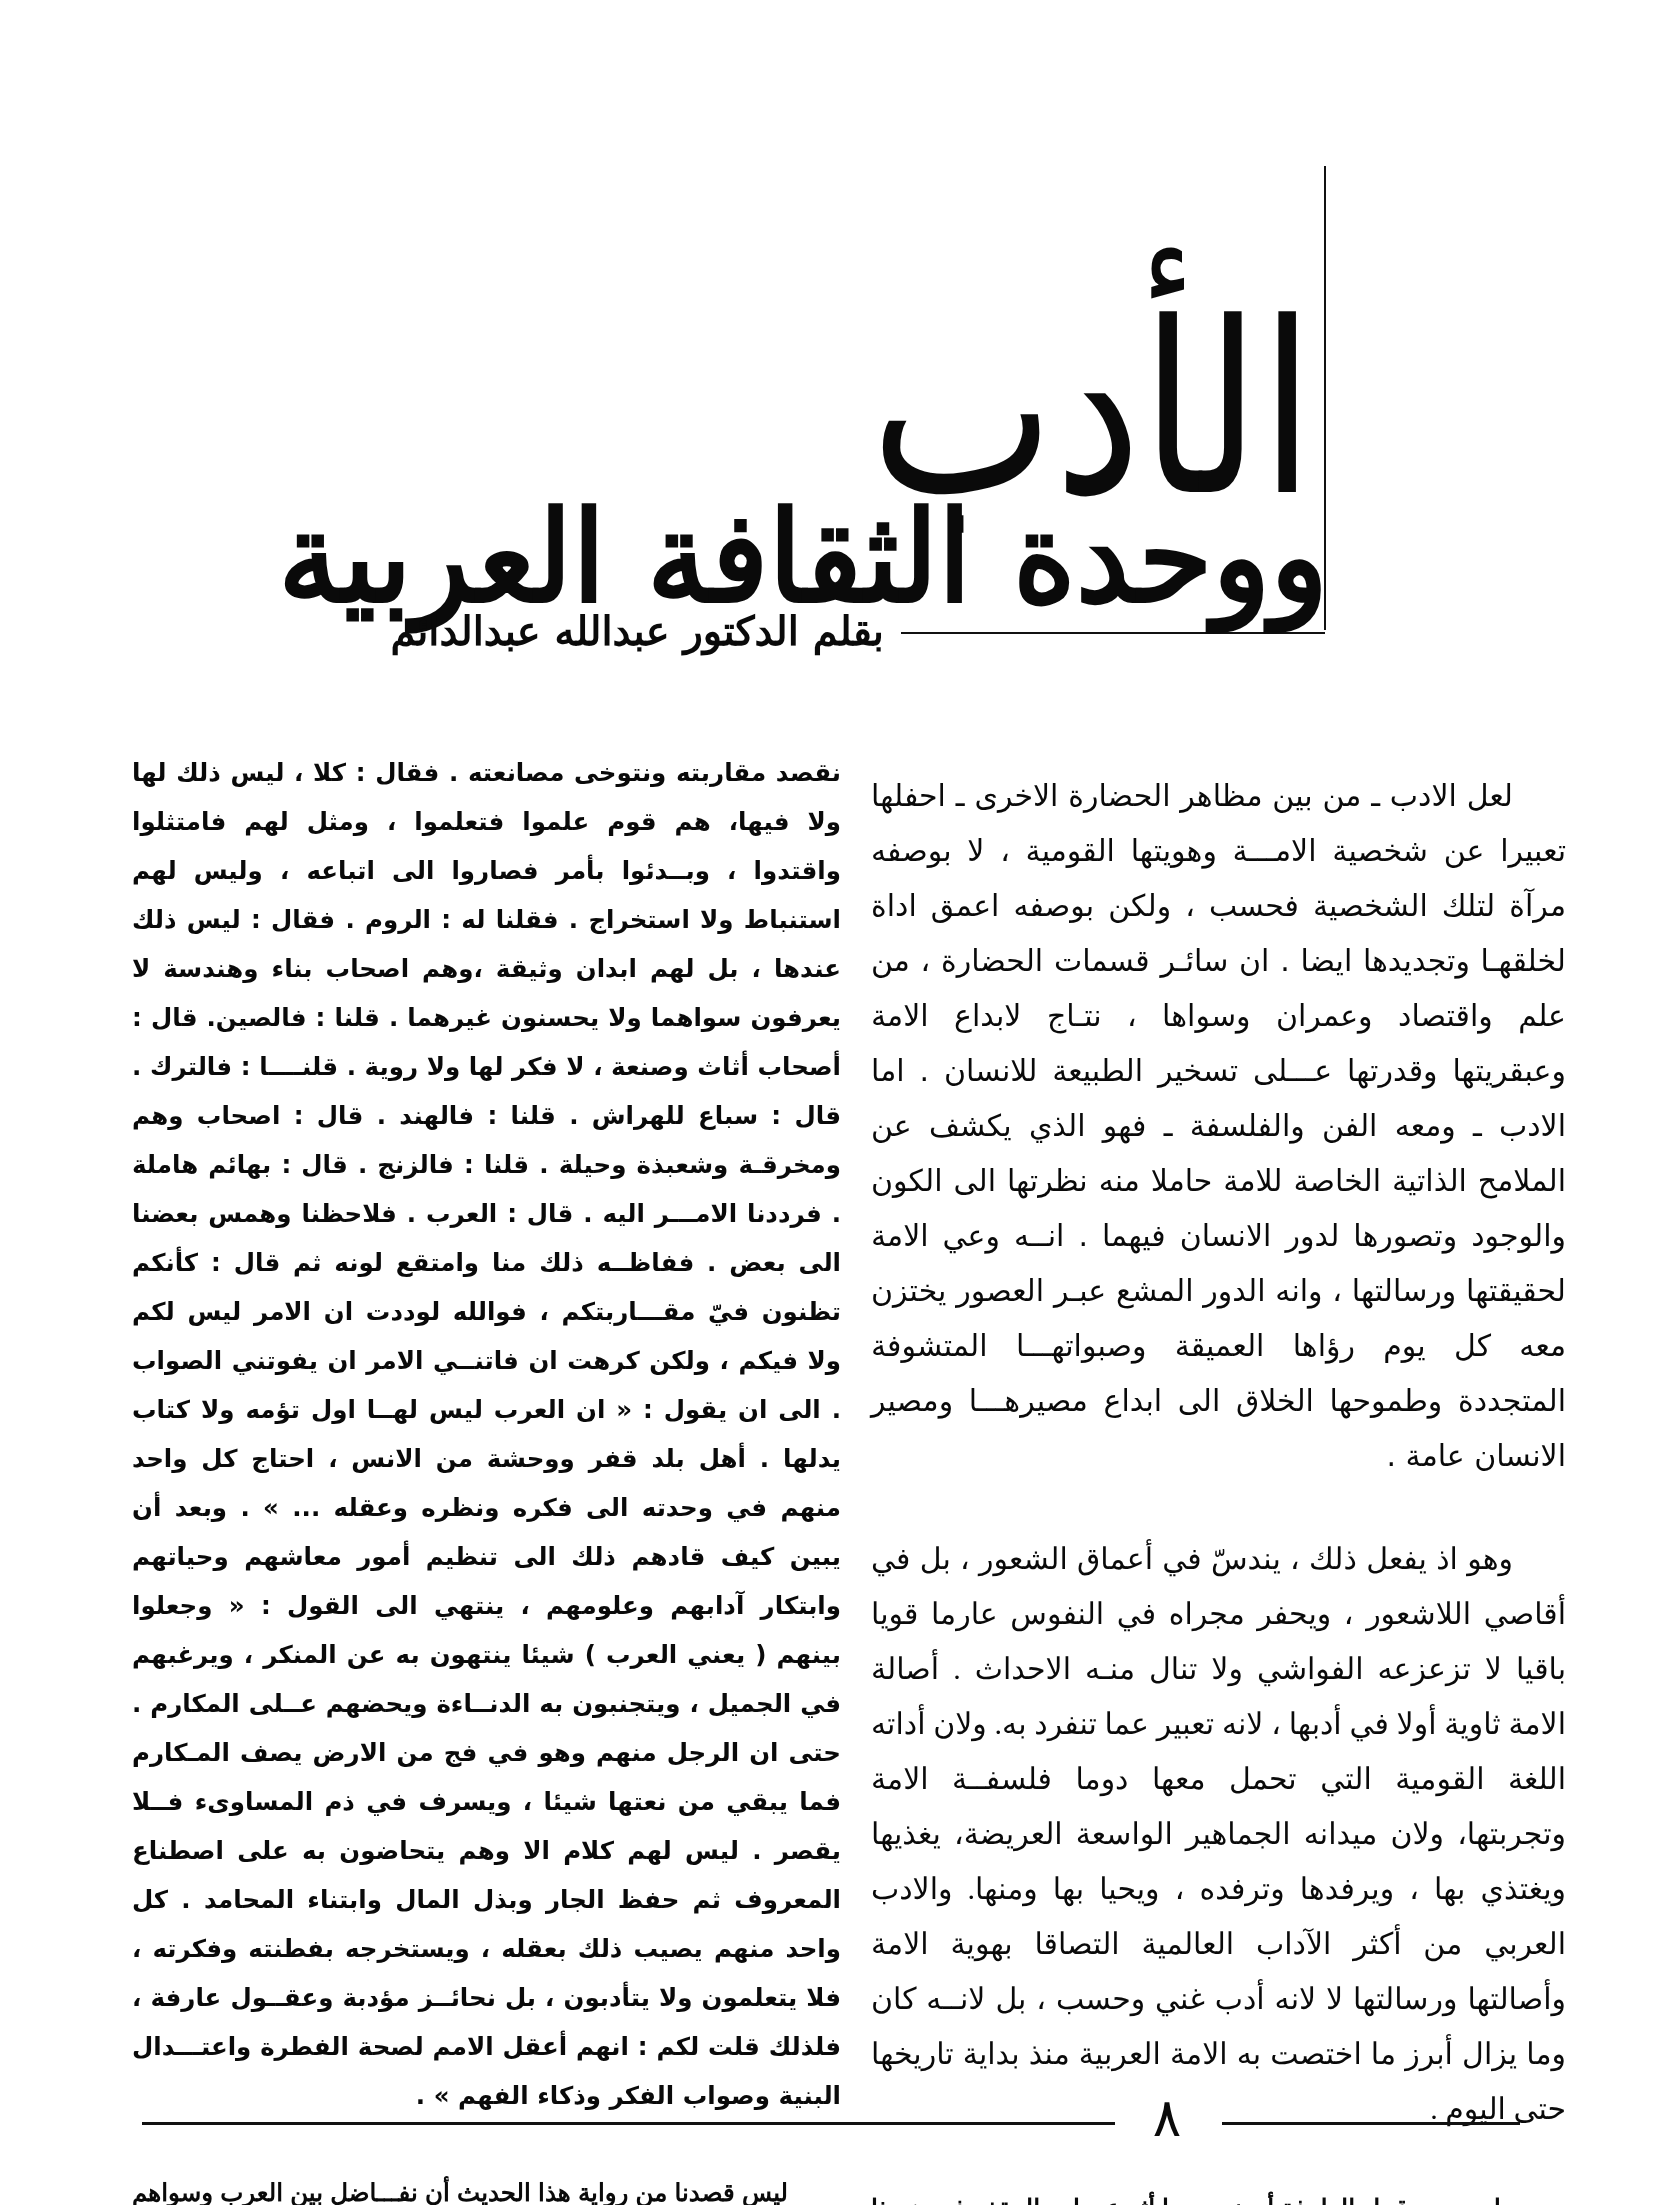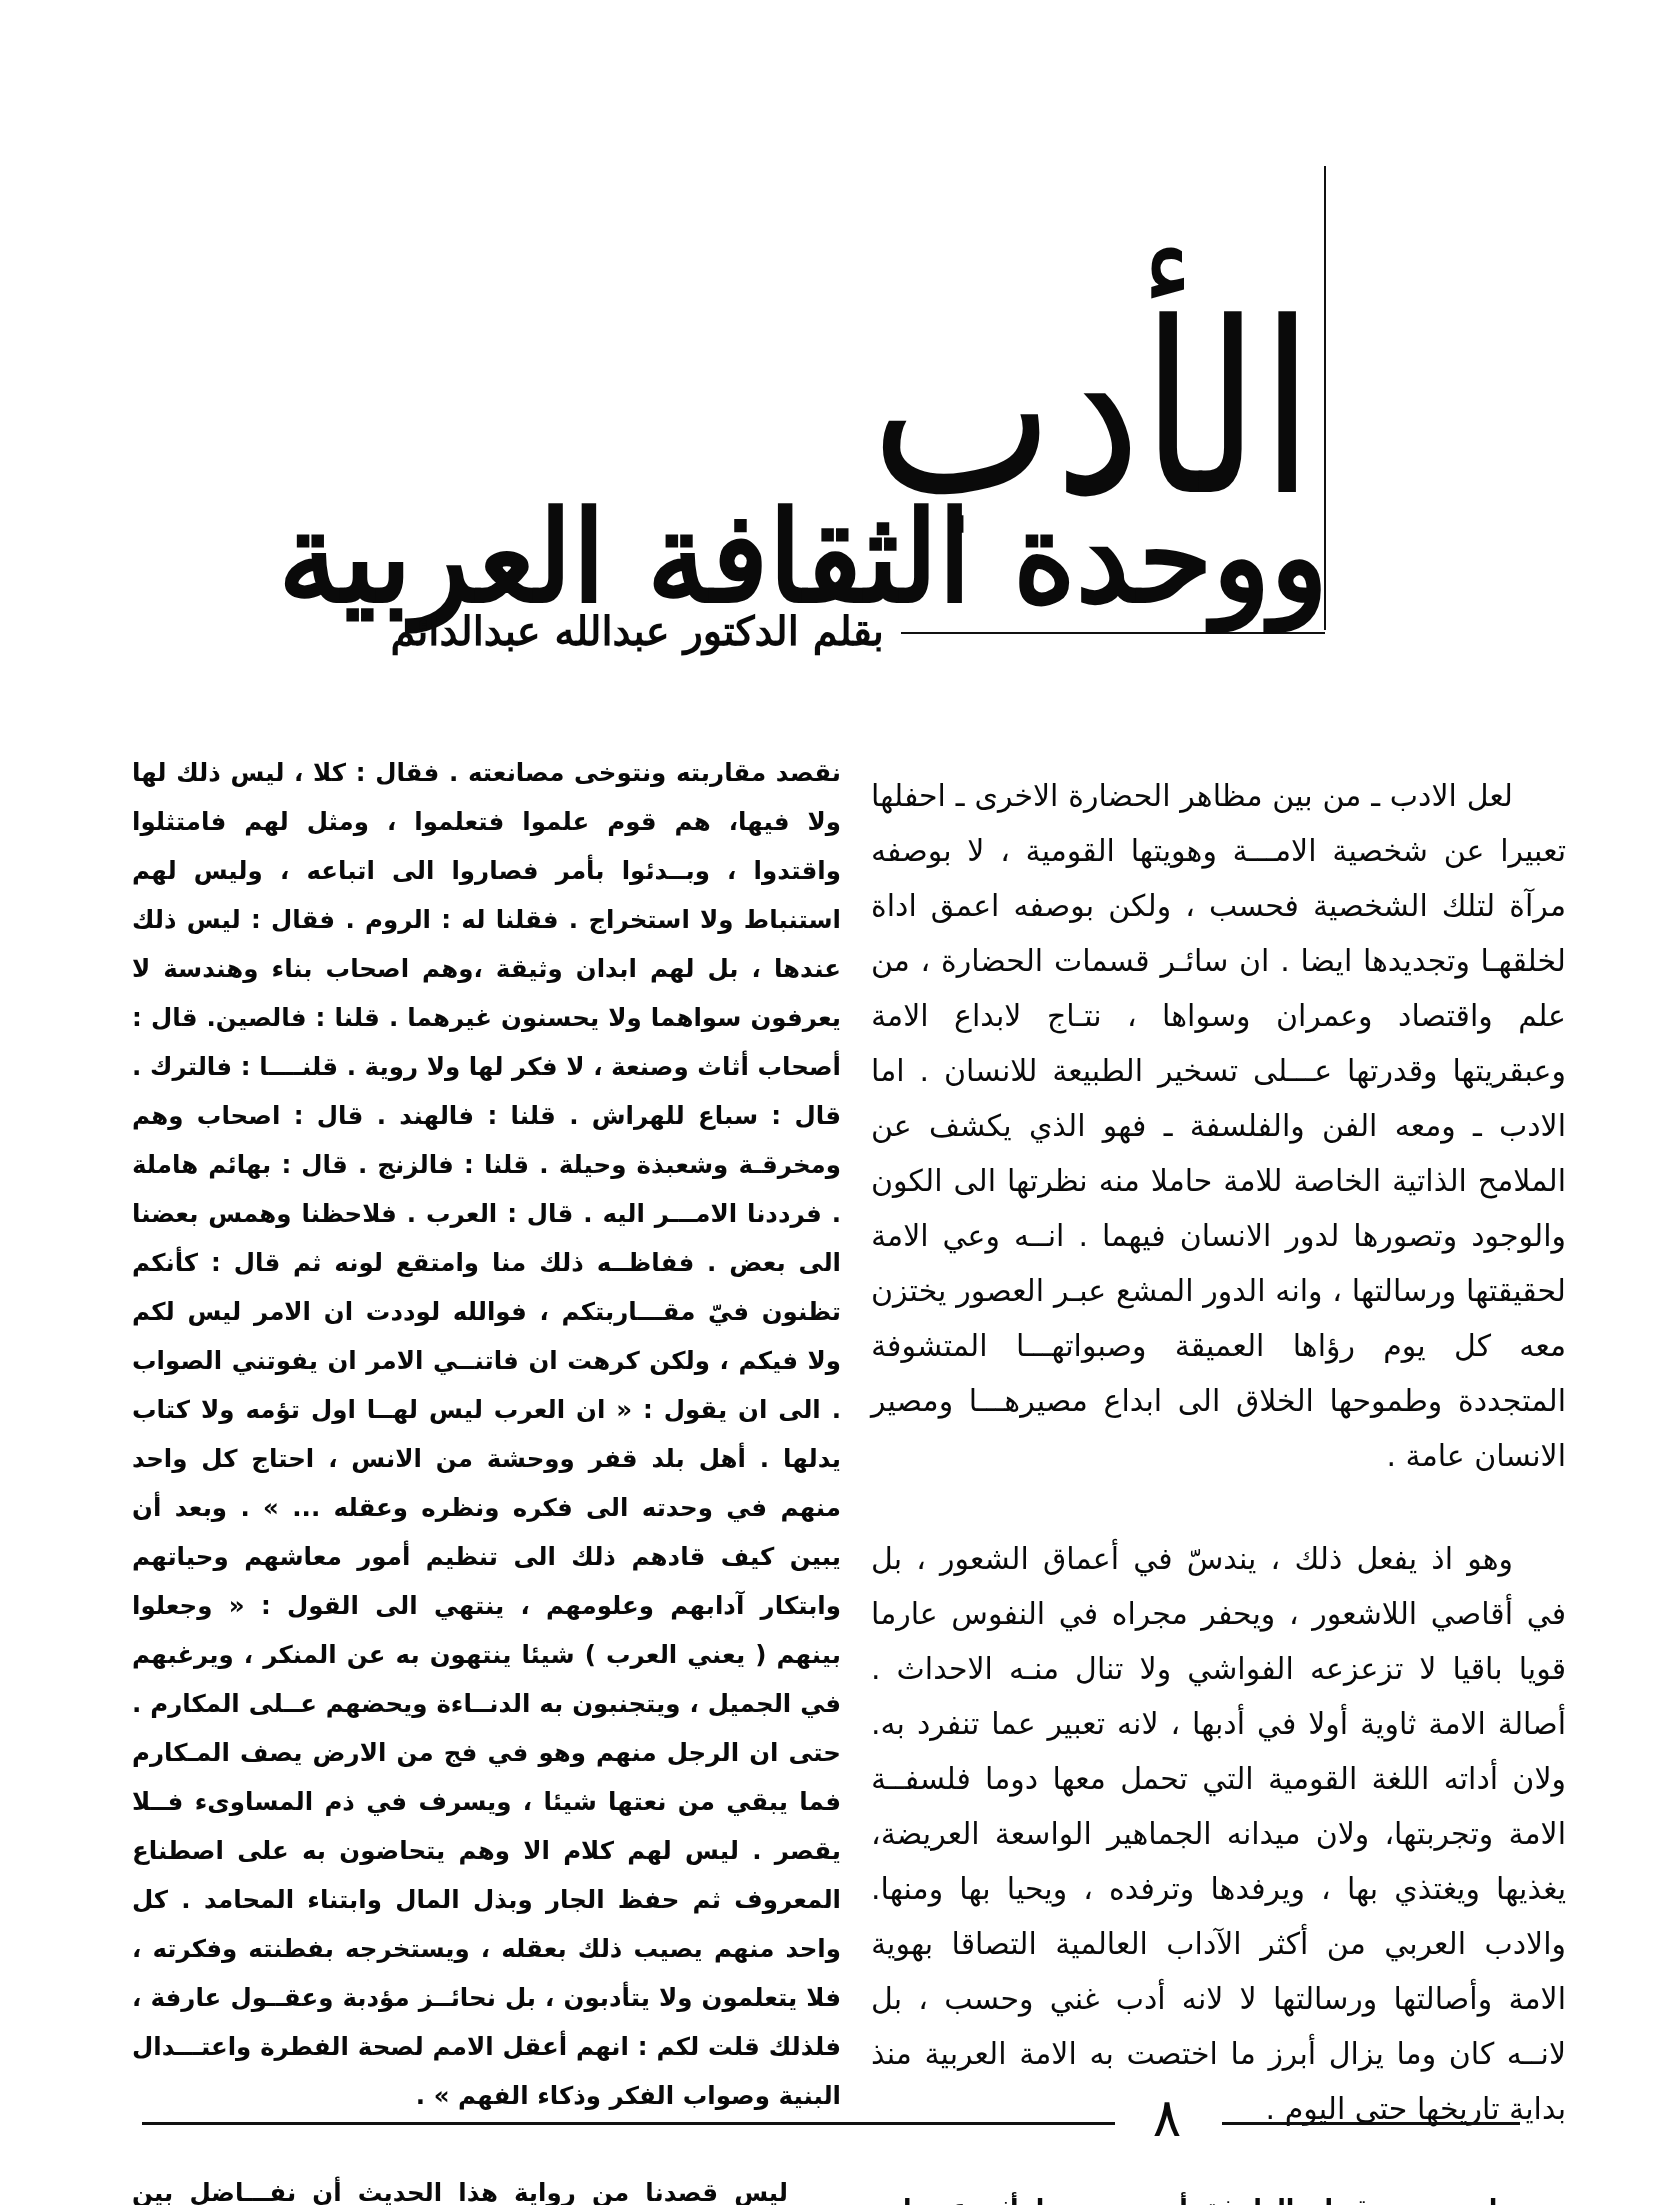--- a/index.html
+++ b/index.html
@@ -50,21 +50,21 @@
       right: 106px; width: 695px;
       font-size: 30px; line-height: 55px; font-weight: normal;
     }
     .col-left {
       left: 132px; width: 709px;
       font-size: 24.5px; line-height: 49px; font-weight: bold;
       top: 748px;
     }
     .para { margin: 0; text-indent: 0; }
     .para.indent { text-indent: 53px; }
-    .gap-lg { margin-top: 48px; }
+    .gap-lg { margin-top: 48px; font-family: Liberation Serif, serif; }
     .col-right .bold-para { font-size: 25px; font-weight: bold; line-height: 49px; }
 
     
     .footer-rule {
       position: absolute; top: 2122px; height: 3.3px; background: #111;
     }
     .footer-rule.left { left: 142px; width: 973px; }
     .footer-rule.right { left: 1222px; width: 298px; }
     .page-number {
       position: absolute; left: 1144px; top: 2091px; width: 46px; text-align: center;

